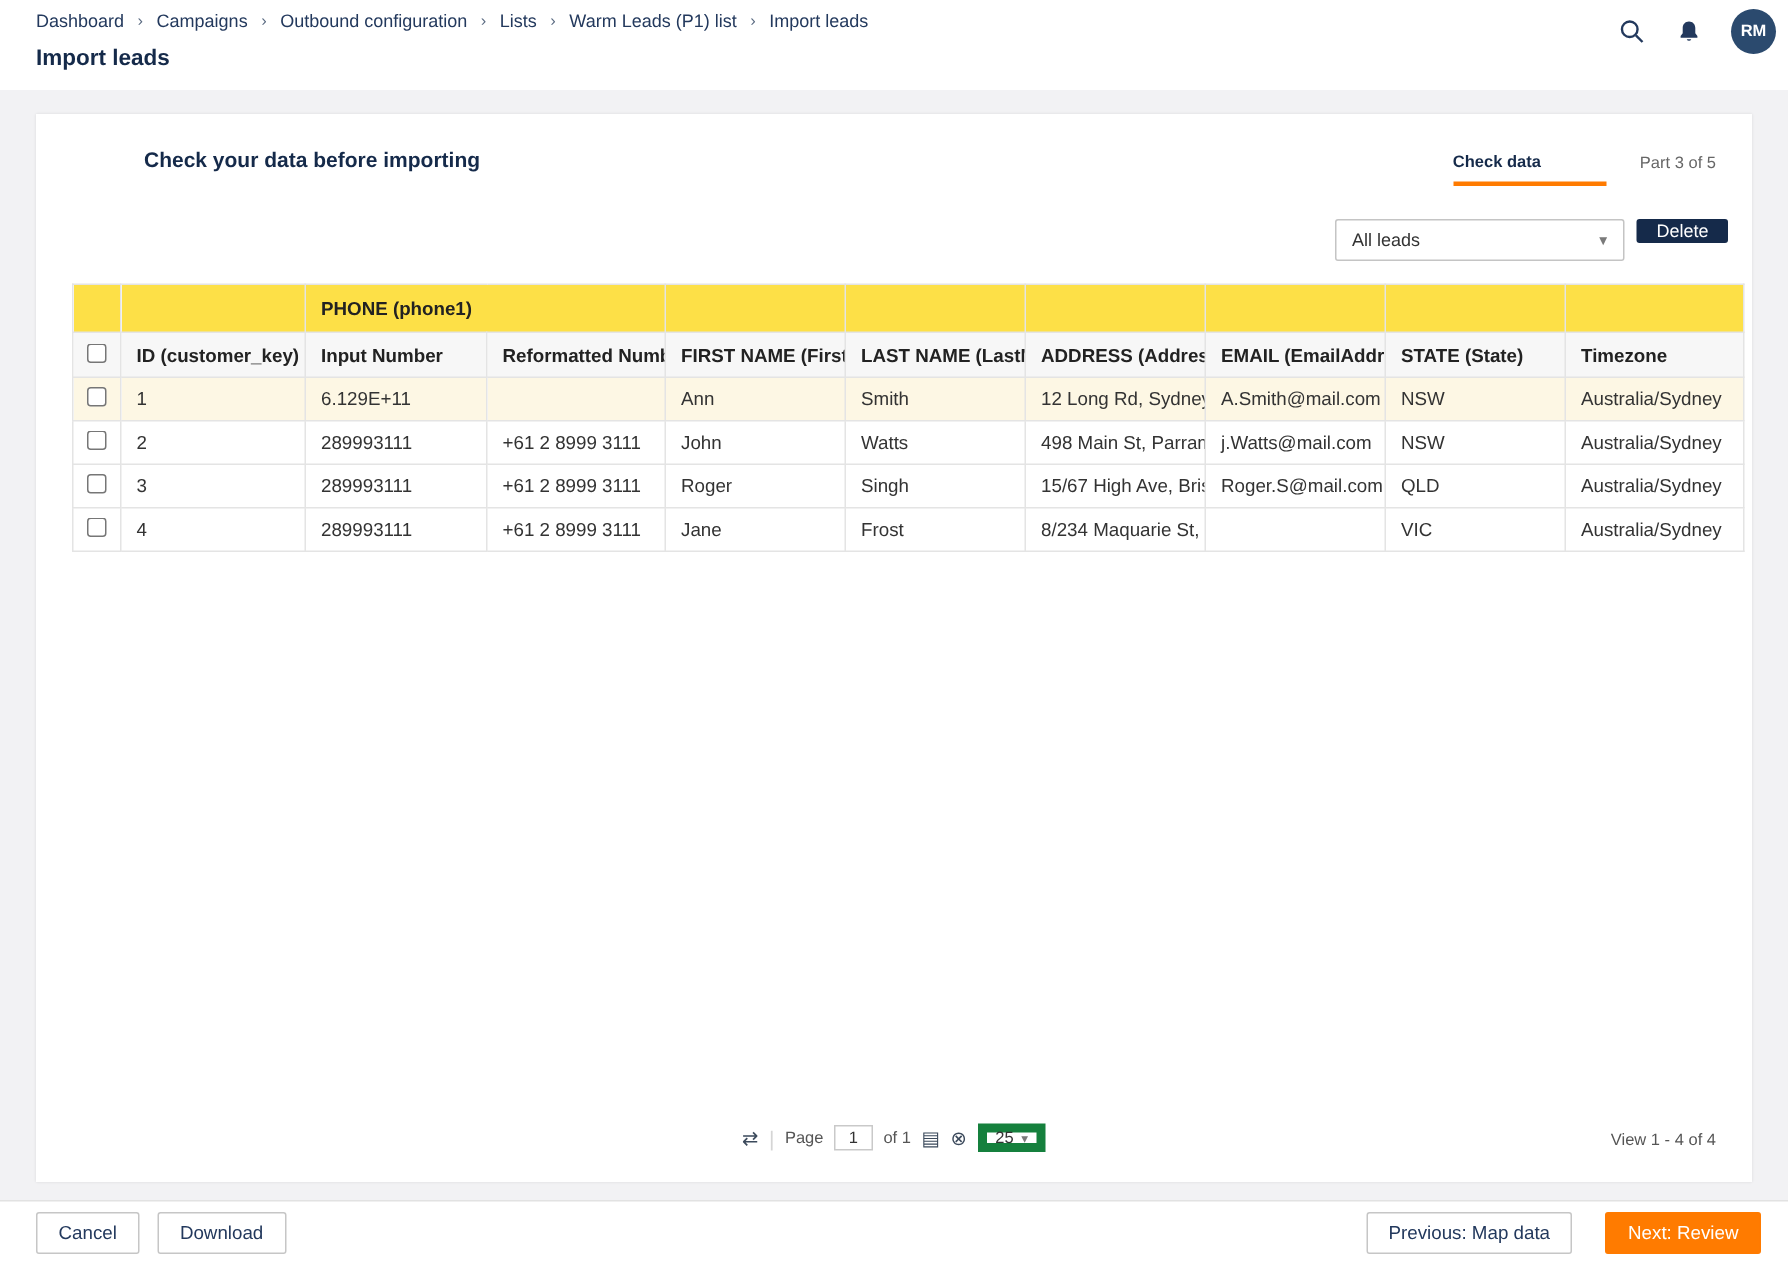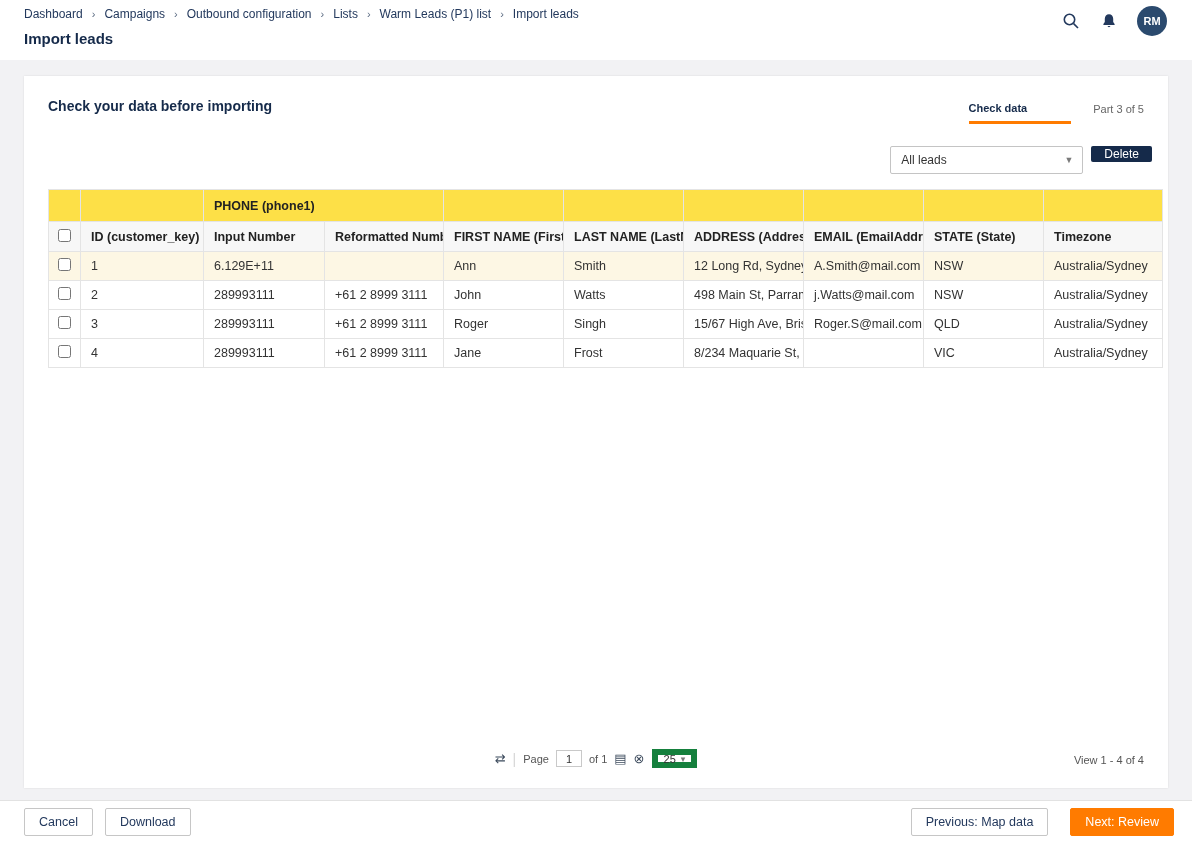--- a/index.html
+++ b/index.html
@@ -11,30 +11,30 @@
     overflow:hidden;
   }
   .app { position:relative; width:1192px; height:842px; }
 
   
   .topbar { background:#fff; height:60px; padding:7px 24px 0; position:relative; }
   .breadcrumb { display:flex; align-items:center; gap:9px; font-size:12px; color:#23395d; }
   .crumb { cursor:pointer; white-space:nowrap; }
   .crumb-sep { color:#5b6b82; font-size:11px; }
   .page-title { margin-top:9px; font-size:15px; font-weight:bold; color:#152a4a; }
-  .top-actions { position:absolute; right:25px; top:6px; display:flex; align-items:center; gap:18px; }
+  .top-actions { position:absolute; right:8px; top:6px; display:flex; align-items:center; gap:18px; }
   .icon-btn { width:20px; height:20px; display:flex; align-items:center; justify-content:center; cursor:pointer; }
   .avatar { width:30px; height:30px; border-radius:50%; background:#2b4a6e; color:#fff;
             font-size:11px; font-weight:bold; display:flex; align-items:center; justify-content:center; cursor:pointer; }
 
   
   .main-panel { position:absolute; left:24px; right:24px; top:76px; height:712px;
                 background:#fff; box-shadow:0 0 2px rgba(0,0,0,0.10); }
   .panel-head { display:flex; justify-content:space-between; align-items:flex-end; padding:22px 24px 0; }
-  .panel-heading { font-size:14px; font-weight:bold; color:#152a4a; padding-bottom:10px; }
+  .panel-heading { font-size:14px; font-weight:bold; color:#152a4a; padding-bottom:10px;margin-left:48px; }
   .tab-strip { display:flex; align-items:flex-end; gap:22px; }
   .tab-active { font-size:11px; font-weight:bold; color:#152a4a; padding:0 44px 7px 0;
                 border-bottom:3px solid #ff7b00; cursor:pointer; }
   .step-indicator { font-size:11px; color:#666; padding-bottom:9px; }
 
   
   .controls { display:flex; justify-content:flex-end; gap:8px; padding:22px 16px 15px 24px; }
   .select-box { width:193px; height:28px; border:1px solid #c4c4c4; border-radius:2px; background:#fff;
                 display:flex; align-items:center; justify-content:space-between; padding:0 9px 0 10px;
                 font-size:12px; color:#333; cursor:pointer; }

